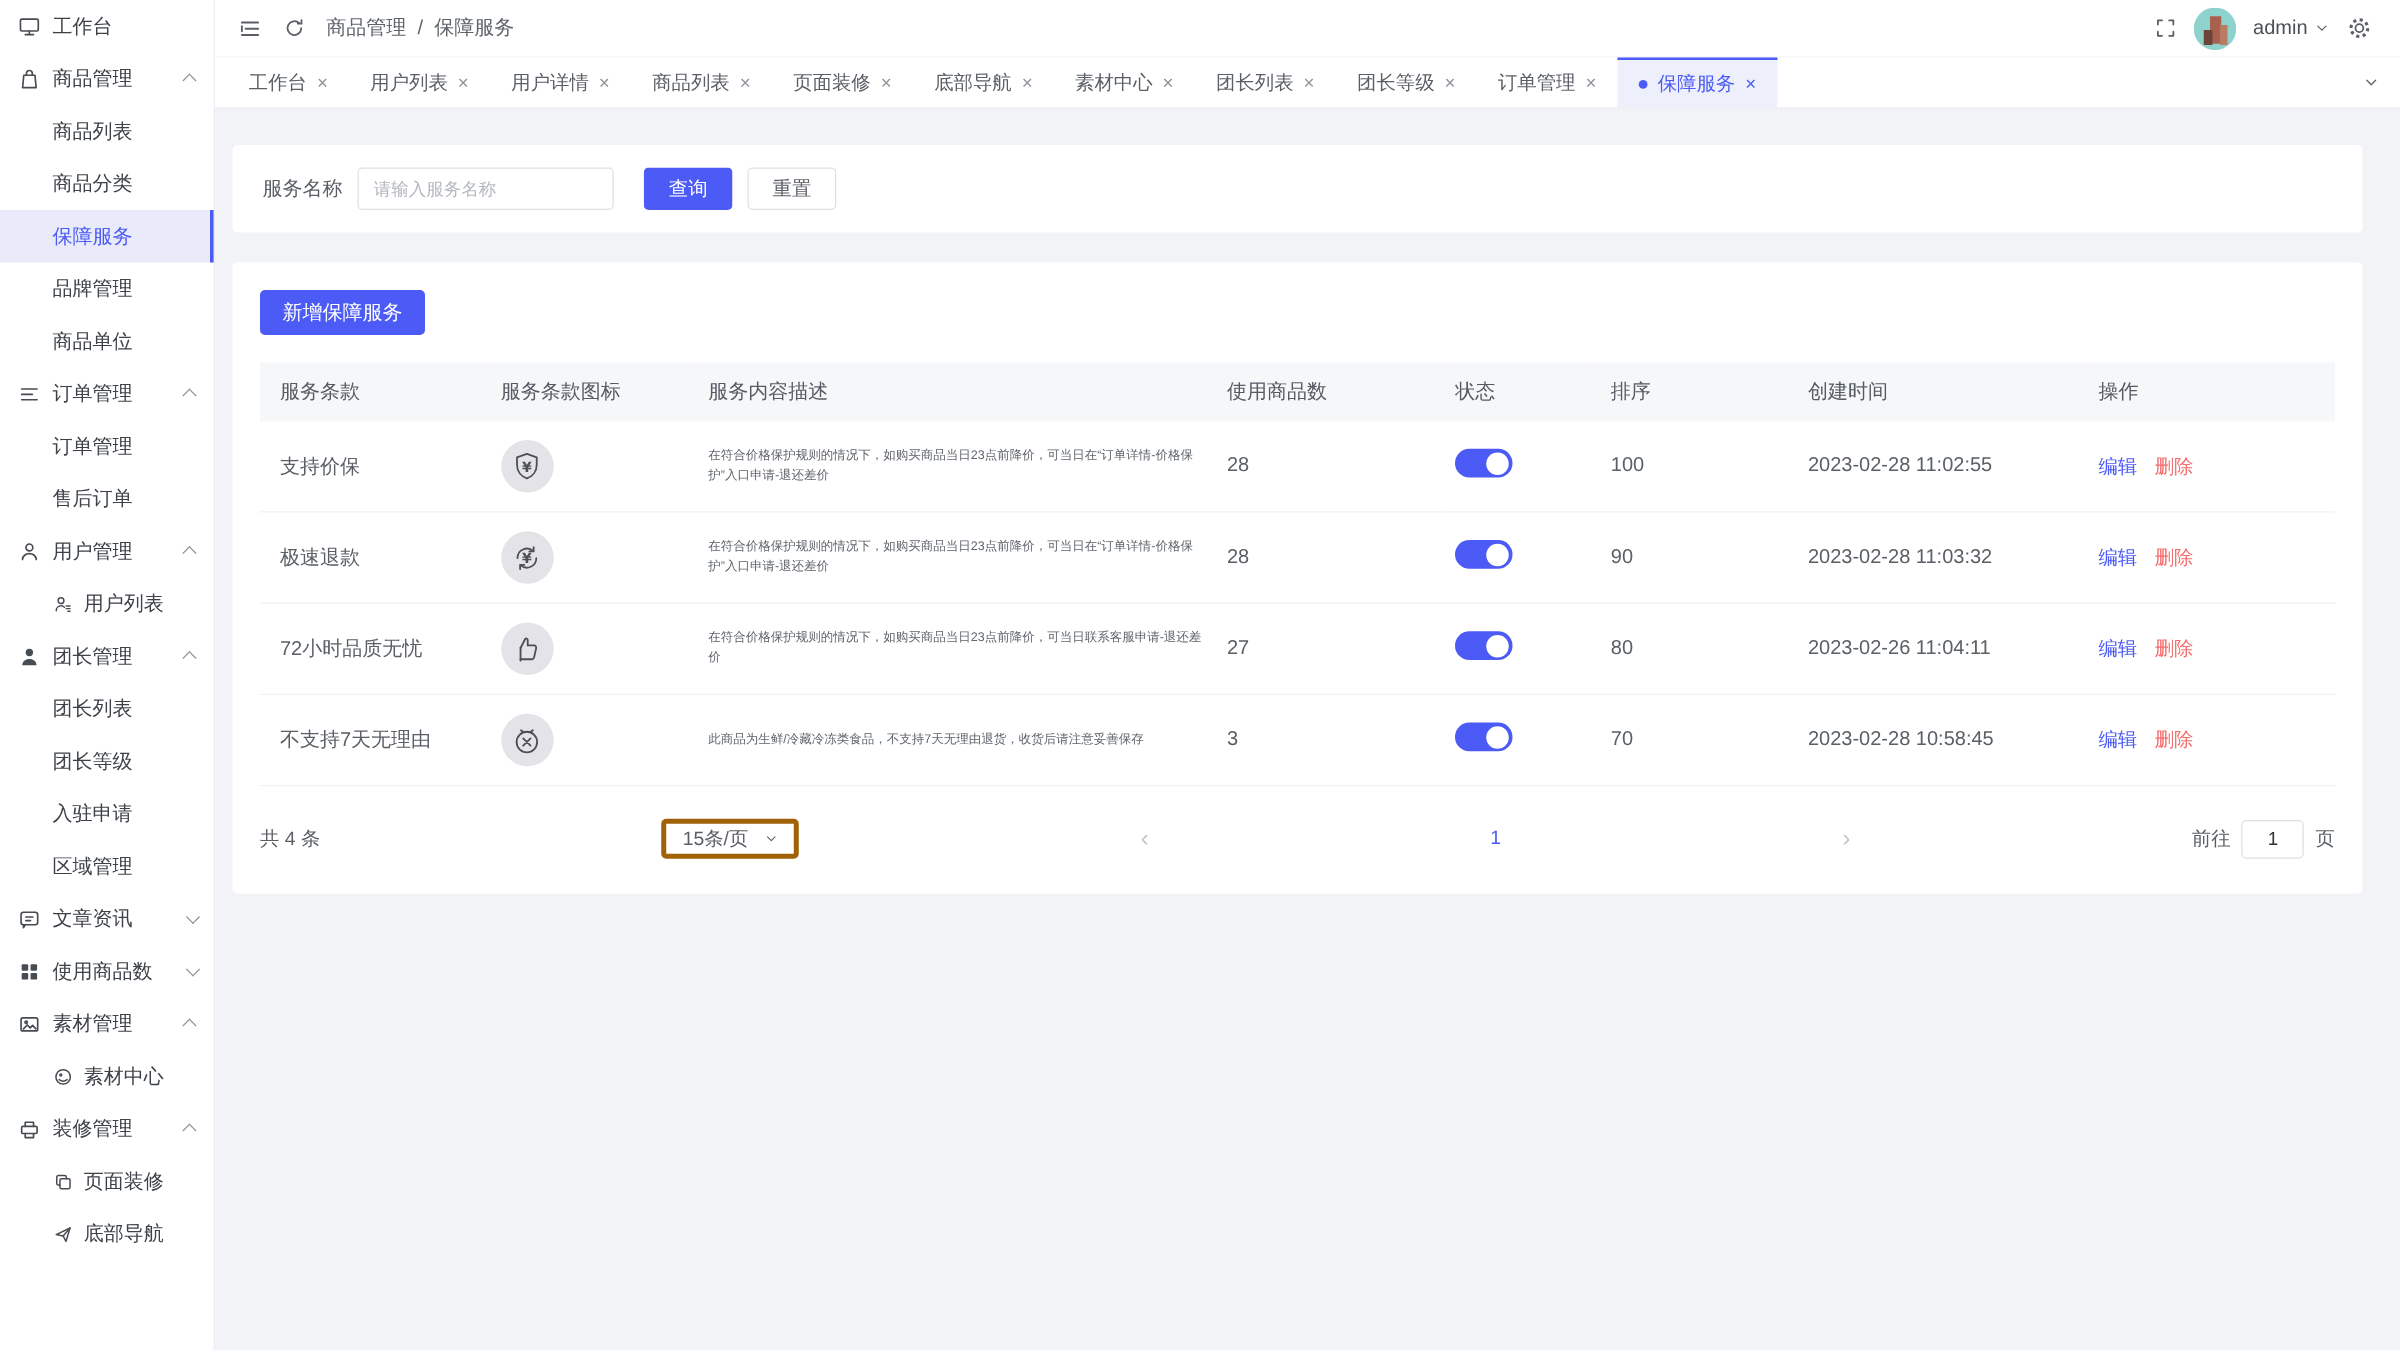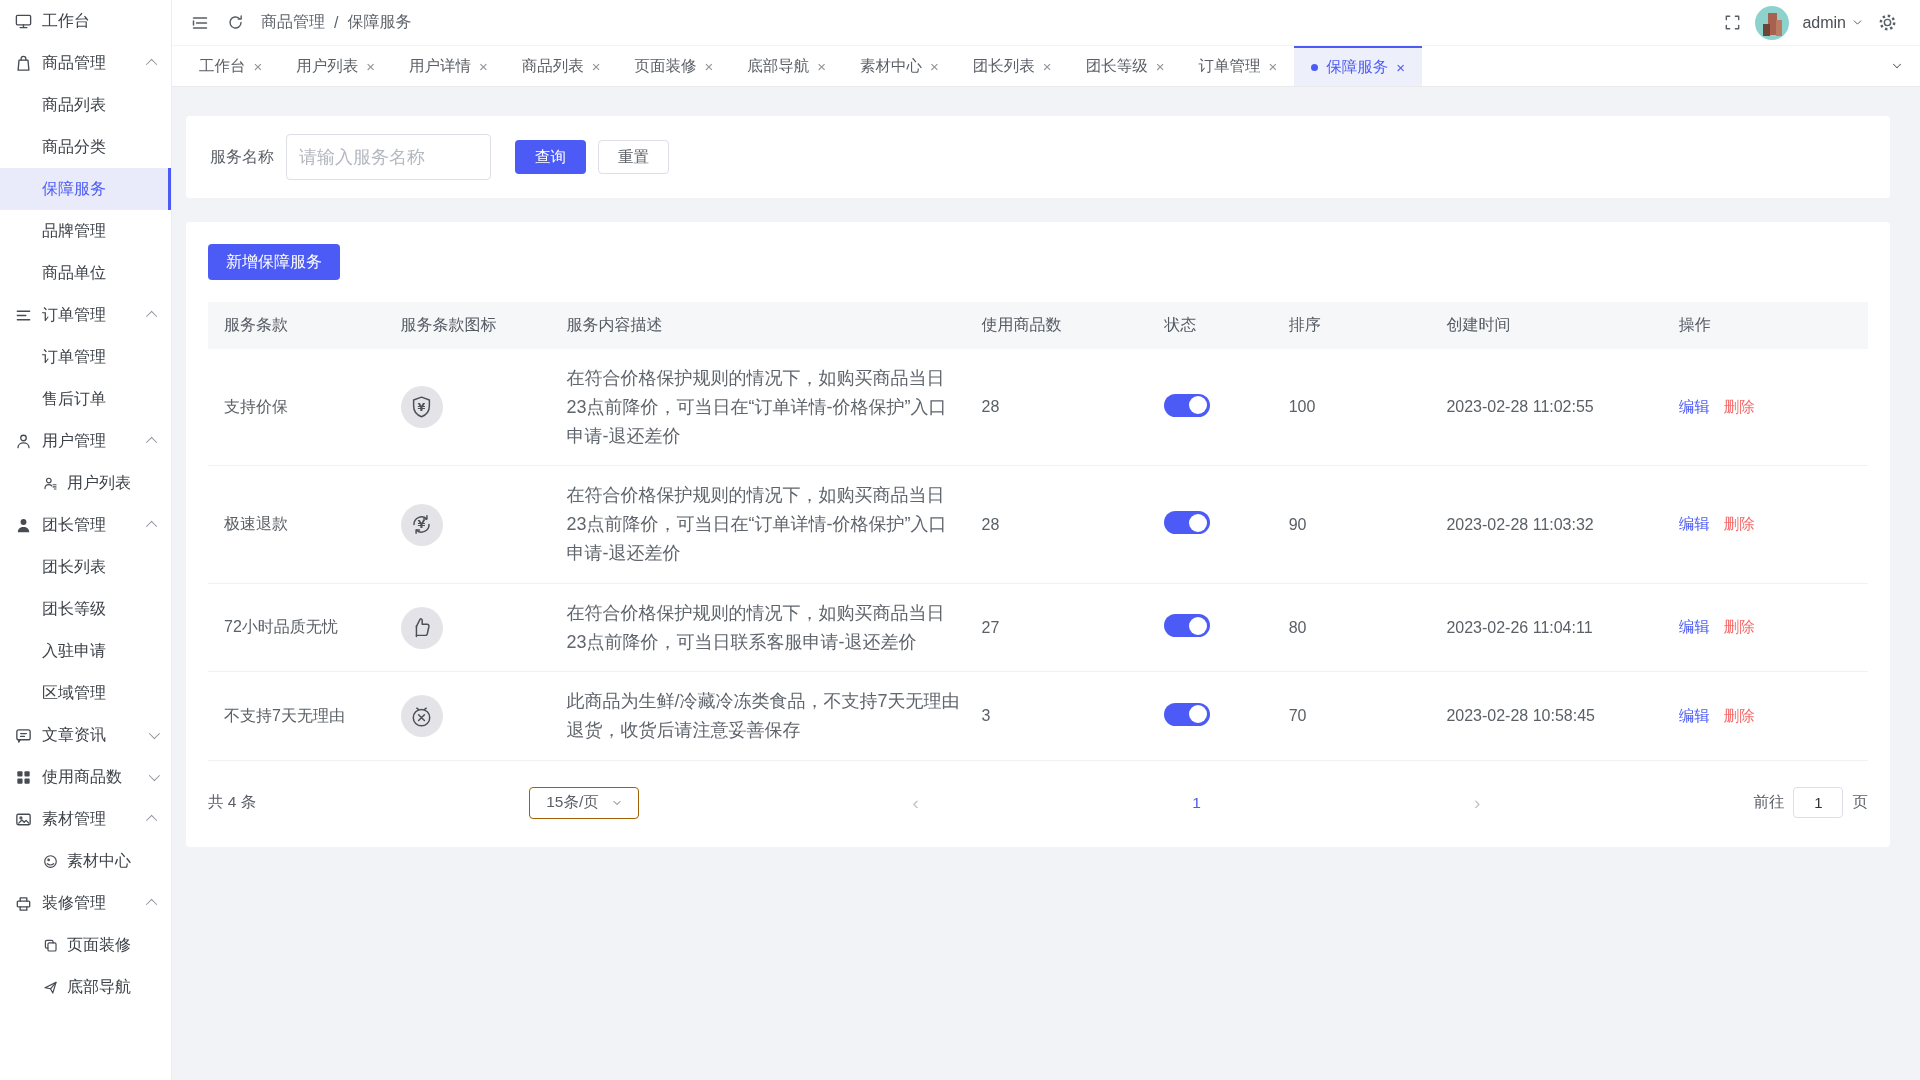--- a/index.html
+++ b/index.html
@@ -40,46 +40,46 @@
   .tab.active{background:#edeffb;color:#4c5bf5;border-top:2px solid #4c5bf5}
   .tab.active .tab-close{color:#4c5bf5}
   .tab-dot{width:7px;height:7px;border-radius:50%;background:#4c5bf5;flex:none}
   .tabbar-more{margin-left:auto;display:flex;align-items:center;padding:0 16px;cursor:pointer}
 
   
   .content{flex:1;padding:29px 30px 0 14px;overflow:hidden}
   .card{background:#fff;border-radius:4px}
   .search-card{padding:18px 24px;display:flex;align-items:center;margin-bottom:24px}
   .form-label{font-size:16px;color:#5a5f66;margin-right:12px}
-  .text-input{width:205px;height:46px;border:1px solid #dcdfe6;border-radius:4px;padding:0 12px;font-size:18px;color:#333;outline:none}
+  .text-input{width:205px;height:34px;border:1px solid #dcdfe6;border-radius:4px;padding:0 12px;font-size:14px;color:#333;outline:none}
   .text-input::placeholder{color:#b4b8bf}
   .btn{height:34px;border-radius:4px;font-size:15.5px;padding:0 19px;border:1px solid transparent;cursor:pointer;font-family:Liberation Sans, sans-serif}
   .btn-primary{background:#4c5bf5;color:#fff}
   .btn-plain{background:#fff;border-color:#dcdfe6;color:#5a5f66}
   .search-card .btn-primary{margin-left:24px}
   .search-card .btn-plain{margin-left:12px}
 
   .table-card{padding:22px 22px 28px}
   .btn-add{height:36px;padding:0 17px;font-size:16px}
   table{width:100%;border-collapse:collapse;margin-top:22px;table-layout:fixed}
   thead th{background:#f6f7f9;font-weight:400;color:#555b63;font-size:16px;text-align:left;padding:13px 10px}
   tbody td{border-bottom:1px solid #f0f1f4;padding:15px 10px;font-size:16px;color:#5a6066;vertical-align:middle}
   thead th:first-child,tbody td:first-child{padding-left:16px}
-  .desc{font-size:18px;line-height:1.6;color:#5f656c;display:block;max-width:420px}
+  .desc{font-size:10px;line-height:1.6;color:#5f656c;display:block;max-width:420px}
   .svc-ico{width:42px;height:42px;border-radius:50%;background:#e4e4e8;display:flex;align-items:center;justify-content:center}
   .gsvg{stroke:#4b4f57;fill:none;stroke-width:1.3;stroke-linecap:round;stroke-linejoin:round}
   .gsvg text{fill:#4b4f57;stroke:none;font-weight:bold;font-family:"DejaVu Sans",sans-serif}
   .toggle{width:46px;height:23px;border-radius:12px;background:#4c5bf5;position:relative;cursor:pointer;display:inline-block}
   .toggle::after{content:"";position:absolute;right:3px;top:2.5px;width:18px;height:18px;border-radius:50%;background:#fff}
   .link{font-size:15.5px;cursor:pointer;display:inline-block}
   .link-edit{color:#4c5bf5;margin-right:14px}
   .link-del{color:#f56c6c}
 
   .pagination{display:flex;align-items:center;justify-content:space-between;gap:15px;margin-top:26px;font-size:15.5px;color:#5a5f66}
-  .page-size{width:110px;height:32px;border:1px solid #a16207;border-radius:4px;display:flex;align-items:center;justify-content:center;gap:12px;color:#5a5f66;cursor:pointer;background:#fff}
+  .page-size{width:110px;height:32px;border:4px solid #a16207;border-radius:4px;display:flex;align-items:center;justify-content:center;gap:12px;color:#5a5f66;cursor:pointer;background:#fff}
   .page-arrow{color:#c0c4cc;font-size:19px;cursor:pointer;line-height:1}
   .page-num{color:#4c5bf5;cursor:pointer}
   .goto-wrap{display:flex;align-items:center;gap:9px}
   .goto-input{width:50px;height:31px;border:1px solid #dcdfe6;border-radius:4px;text-align:center;font-size:15px;color:#333;outline:none}
 </style>
 </head>
 <body>
 
 <div class="app">
 

